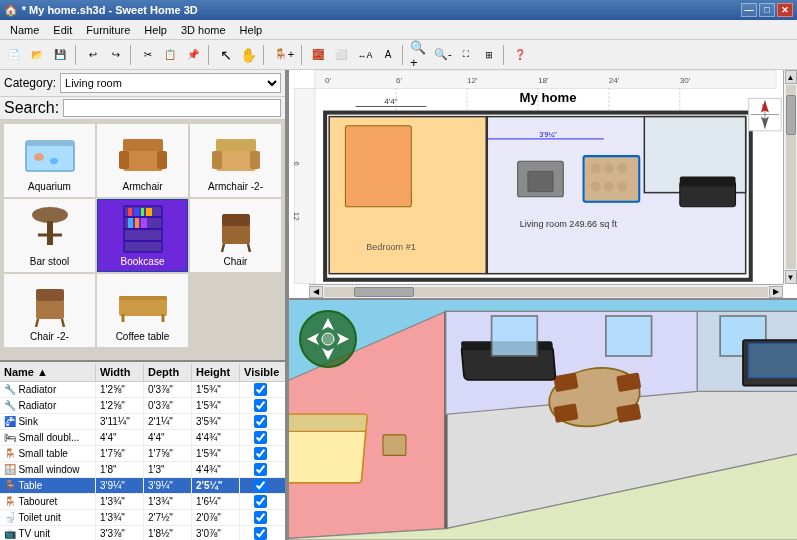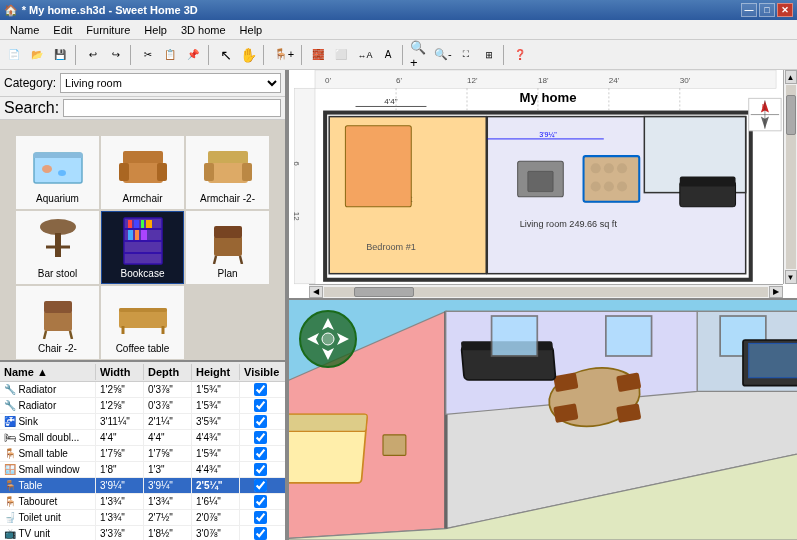--- a/index.html
+++ b/index.html
@@ -26,23 +26,23 @@
     
     #category-bar { padding: 3px 4px; background: #f0f0f0; border-bottom: 1px solid #ccc; display: flex; align-items: center; gap: 4px; }
     #category-bar label { font-size: 12px; white-space: nowrap; }
     #category-select { flex: 1; height: 20px; font-size: 11px; border: 1px solid #aaa; background: white; }
     
     #search-bar { padding: 2px 4px; background: #f0f0f0; border-bottom: 1px solid #ccc; display: flex; align-items: center; gap: 4px; }
     #search-bar label { font-size: 16px; }
     #search-input { flex: 1; height: 18px; font-size: 11px; border: 1px solid #aaa; background: white; }
     
     
-    #furniture-grid { flex: 1; overflow-y: auto; overflow-x: hidden; padding: 16px; display: grid; grid-template-columns: repeat(3, 1fr); gap: 2px; align-content: start; }
+    #furniture-grid { flex: 1; overflow-y: auto; overflow-x: hidden; padding: 4px; display: grid; grid-template-columns: repeat(3, 1fr); gap: 2px; align-content: start; }
     .furniture-item { display: flex; flex-direction: column; align-items: center; padding: 4px 2px; cursor: pointer; border: 1px solid transparent; background: #f8f8f8; }
-    .furniture-item.selected { background: #0f172a; border-color: #1a4a9c; }
+    .furniture-item.selected { background: #6d28d9; border-color: #1a4a9c; }
     .furniture-item.selected .item-label { color: white; }
     .item-icon { width: 60px; height: 50px; display: flex; align-items: center; justify-content: center; }
     .item-label { font-size: 10px; text-align: center; margin-top: 2px; color: #000; }
     
     
     #bottom-panel { height: 180px; border-top: 2px solid #888; background: white; display: flex; flex-direction: column; overflow: hidden; }
     #bottom-table-header { display: flex; background: #e8e8e8; border-bottom: 1px solid #ccc; height: 20px; align-items: center; }
     .th-col { padding: 2px 4px; font-size: 11px; font-weight: bold; border-right: 1px solid #ccc; overflow: hidden; text-overflow: ellipsis; white-space: nowrap; cursor: pointer; display: flex; align-items: center; gap: 2px; }
     #bottom-table-body { flex: 1; overflow-y: auto; }
     .tr { display: flex; border-bottom: 1px solid #eee; align-items: center; height: 16px; }
@@ -210,21 +210,21 @@
 
       <div class="furniture-item">
         <div class="item-icon">
           <svg width="48" height="46">
             <rect x="10" y="18" width="28" height="20" rx="2" fill="#996633"></rect>
             <rect x="10" y="8" width="28" height="12" rx="2" fill="#774422"></rect>
             <line x1="12" y1="38" x2="10" y2="46" stroke="#664422" stroke-width="2.5"></line>
             <line x1="36" y1="38" x2="38" y2="46" stroke="#664422" stroke-width="2.5"></line>
           </svg>
         </div>
-        <span class="item-label">Plan</span>
+        <span class="item-label">Chair</span>
       </div>
 
       <div class="furniture-item">
         <div class="item-icon">
           <svg width="48" height="46">
             <rect x="10" y="18" width="28" height="20" rx="2" fill="#aa7744"></rect>
             <rect x="10" y="8" width="28" height="12" rx="2" fill="#885533"></rect>
             <line x1="12" y1="38" x2="10" y2="46" stroke="#775522" stroke-width="2.5"></line>
             <line x1="36" y1="38" x2="38" y2="46" stroke="#775522" stroke-width="2.5"></line>
           </svg>

